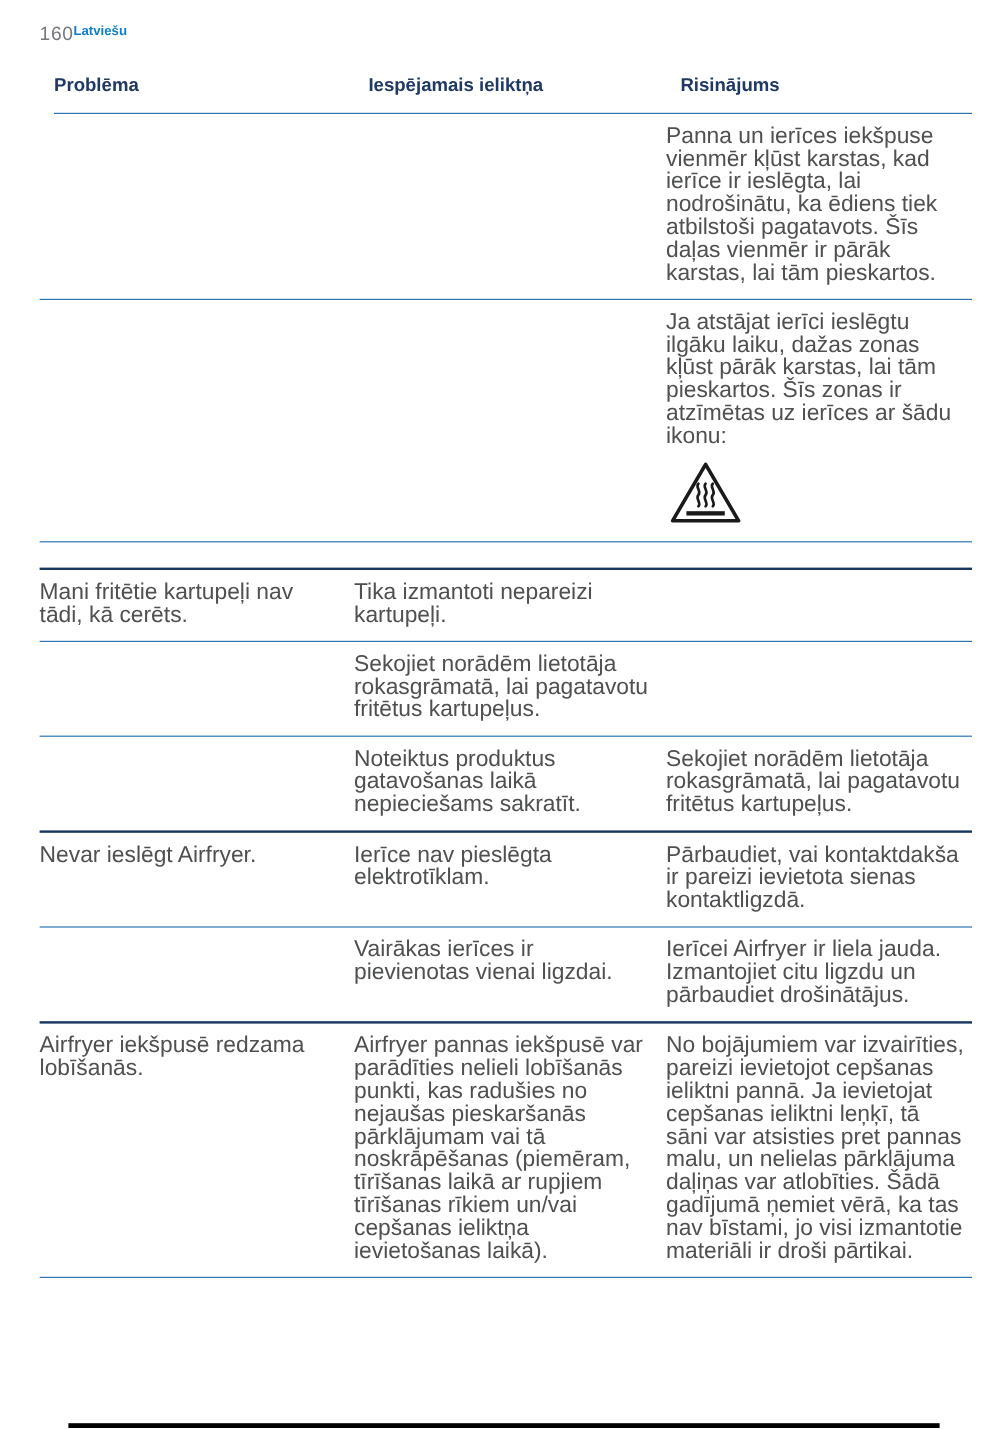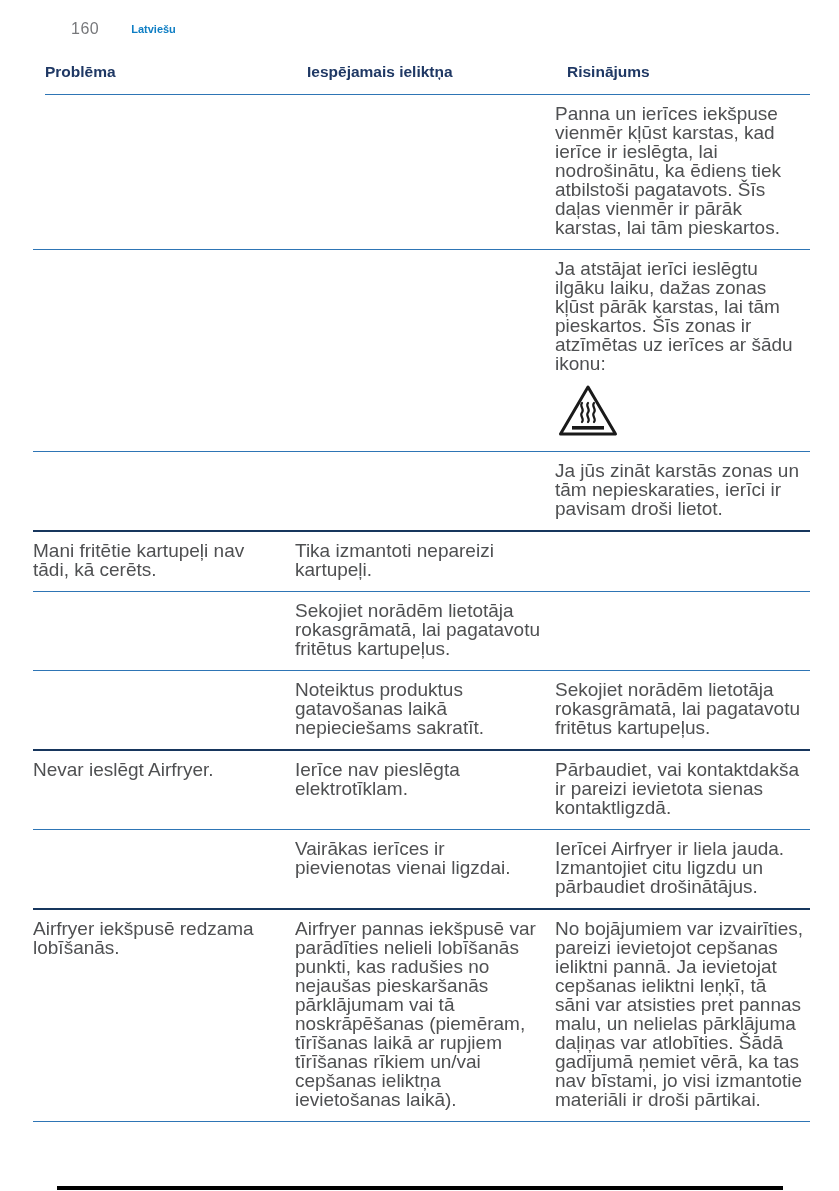--- a/index.html
+++ b/index.html
@@ -14,21 +14,21 @@
   html,body{background:#ffffff;}
   body{
     width:839px;height:1191px;
     position:relative;
     font-family:"Liberation Sans", sans-serif;
     color:var(--body-text);
     overflow:hidden;
   }
   .page-header{
     position:absolute;left:33px;top:20px;
-    display:flex;align-items:center;gap:32px;margin-left:38px;
+    display:flex;align-items:flex-start;gap:0;
   }
   .page-number{
     font-size:16px;color:var(--page-gray);letter-spacing:.5px;
   }
   .page-language{
     font-size:11px;font-weight:bold;color:var(--accent-blue);
   }
   .trouble-table{
     position:absolute;left:33px;top:62px;width:777px;
   }
@@ -92,21 +92,20 @@
         <path d="M31,39 c 3,-3 -3,-6.5 0,-9.5 c 3,-3 -3,-6.5 0,-9.5" stroke="#1a1a1a" stroke-width="2.2" fill="none" stroke-linecap="round"></path>
         <path d="M37,39 c 3,-3 -3,-6.5 0,-9.5 c 3,-3 -3,-6.5 0,-9.5" stroke="#1a1a1a" stroke-width="2.2" fill="none" stroke-linecap="round"></path>
         <rect x="15" y="43" width="32" height="3.6" fill="#1a1a1a"></rect>
       </svg>
     </div>
   </div>
 
   <div class="t-row sep-dark">
     <div class="cell"></div>
     <div class="cell"></div>
-    <div class="cell">Ja jūs zināt karstās zonas un tām nepieskaraties, ierīci ir pavisam droši lietot.</div>
   </div>
 
   <div class="t-row sep-light">
     <div class="cell">Mani fritētie kartupeļi nav tādi, kā cerēts.</div>
     <div class="cell">Tika izmantoti nepareizi kartupeļi.</div>
   </div>
 
   <div class="t-row sep-light">
     <div class="cell"></div>
     <div class="cell">Sekojiet norādēm lietotāja rokasgrāmatā, lai pagatavotu fritētus kartupeļus.</div>

